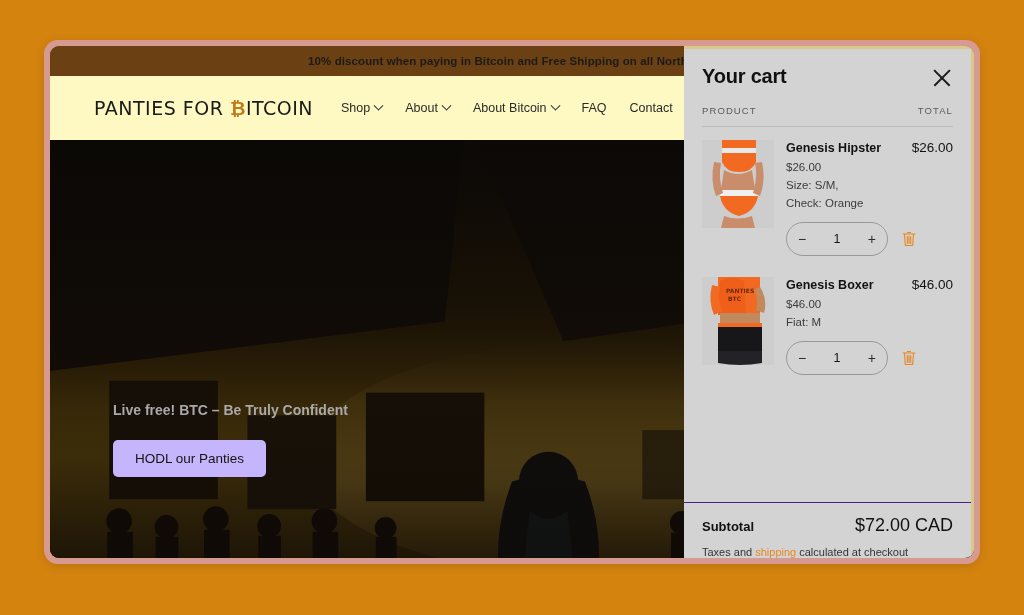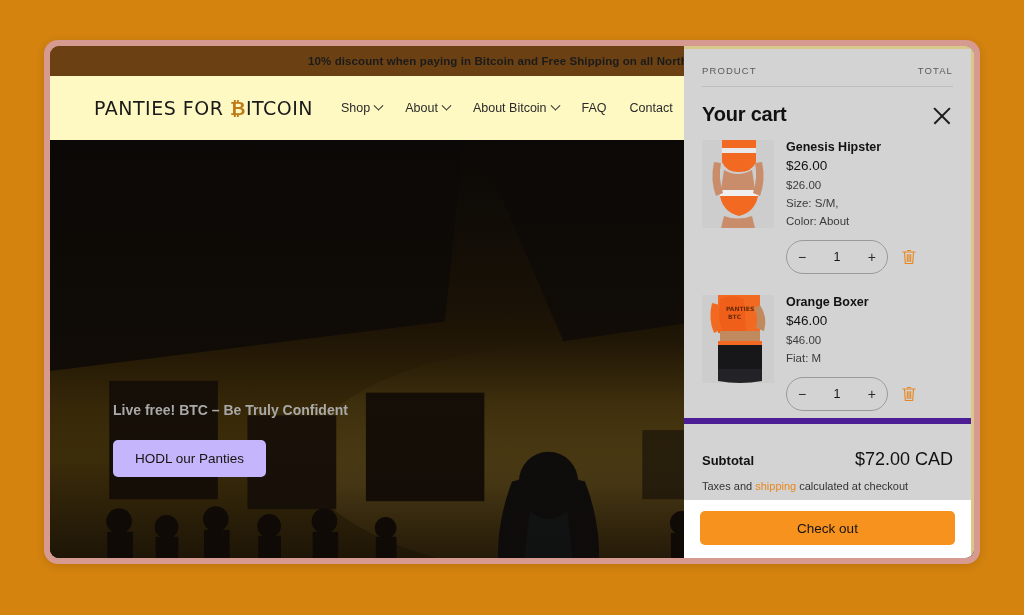--- a/index.html
+++ b/index.html
@@ -221,22 +221,21 @@
     overflow: hidden;
     background: #c9c9c9;
     position: relative;
   }
   .item-thumb svg { display: block; width: 100%; height: 100%; }
   .item-body { flex: 1; min-width: 0; }
   .item-row1 {
     display: flex;
     justify-content: space-between;
     align-items: baseline;
-    gap: 4px;
-    flex-direction: column;
+    gap: 12px;
   }
   .item-name {
     font-size: 12.5px;
     font-weight: 700;
     color: #121212;
     cursor: pointer;
   }
   .item-total {
     font-size: 13.5px;
     color: #121212;
@@ -275,22 +274,22 @@
     font-family: "Liberation Sans", sans-serif;
   }
   .qty-val {
     font-size: 12.5px;
     color: #141414;
   }
   .trash-icon { cursor: pointer; flex: none; }
 
   
   #cart-footer {
-    border-top: 6px solid #4c1d95;
-    padding: 25px 18px 0 18px;
+    border-top: 1px solid #4c1d95;
+    padding: 12px 18px 0 18px;
     flex: none;
   }
   #subtotal-row {
     display: flex;
     justify-content: space-between;
     align-items: baseline;
   }
   #subtotal-label { font-size: 13px; font-weight: 700; color: #111; }
   #subtotal-value { font-size: 18px; color: #111; }
   #tax-note {
@@ -418,28 +417,28 @@
       </svg>
       <div id="hero-overlay"></div>
       <div id="hero-content">
         <p id="hero-subtitle">Live free! BTC – Be Truly Confident</p>
         <button id="hero-cta">HODL our Panties</button>
       </div>
     </section>
 
     <aside id="cart-drawer">
 
+      <div id="cart-header">
+        <h2 id="cart-title">Your cart</h2>
+        <div id="cart-close"></div>
+      </div>
+
       <div id="cart-col-heads">
         <span>PRODUCT</span>
         <span>TOTAL</span>
-      </div>
-
-      <div id="cart-header">
-        <h2 id="cart-title">Your cart</h2>
-        <div id="cart-close"></div>
       </div>
 
       <div id="cart-items">
 
         <div class="cart-item">
           <div class="item-thumb">
             <svg viewBox="0 0 72 88">
               <rect width="72" height="88" fill="#cdcdcd"></rect>
               <path d="M20 0 h34 v22 q-4 10 -17 10 q-13 0 -17 -10 z" fill="#f26a21"></path>
               <rect x="20" y="8" width="34" height="5" fill="#e9e9e9"></rect>
@@ -451,21 +450,21 @@
               <path d="M60 22 q4 18 -2 34 l-7 -3 q5 -16 2 -30 z" fill="#c98d6b"></path>
             </svg>
           </div>
           <div class="item-body">
             <div class="item-row1">
               <span class="item-name">Genesis Hipster</span>
               <span class="item-total">$26.00</span>
             </div>
             <div class="item-price">$26.00</div>
             <div class="item-opt">Size: S/M,</div>
-            <div class="item-opt">Color: About</div>
+            <div class="item-opt">Check: Orange</div>
             <div class="item-controls">
               <div class="qty-stepper">
                 <button class="qty-btn">−</button>
                 <span class="qty-val">1</span>
                 <button class="qty-btn">+</button>
               </div>
               <svg class="trash-icon" width="14" height="16" viewBox="0 0 14 16">
                 <path d="M1 3 h12 M5.5 1.5 h3 M2.5 3 l.8 11.5 h7.4 L11.5 3 M5.3 5.5 v7 M7 5.5 v7 M8.7 5.5 v7" stroke="#e8861f" stroke-width="1.1" fill="none" stroke-linecap="round"></path>
               </svg>
             </div>
@@ -483,21 +482,21 @@
               <path d="M18 36 h40 v12 q-20 6 -40 0 z" fill="#c08a5e"></path>
               <rect x="16" y="46" width="44" height="4" fill="#f26a21"></rect>
               <path d="M16 50 h44 v30 q-22 6 -44 0 z" fill="#17171a"></path>
               <path d="M16 74 h44 v12 q-22 4 -44 0 z" fill="#232327"></path>
               <path d="M10 8 q-4 16 2 30 l8 -4 q-5 -13 -2 -24 z" fill="#f26a21"></path>
               <path d="M58 10 q8 12 4 26 l-8 -3 q3 -12 -2 -20 z" fill="#c08a5e"></path>
             </svg>
           </div>
           <div class="item-body">
             <div class="item-row1">
-              <span class="item-name">Orange Boxer</span>
+              <span class="item-name">Genesis Boxer</span>
               <span class="item-total">$46.00</span>
             </div>
             <div class="item-price">$46.00</div>
             <div class="item-opt">Fiat: M</div>
             <div class="item-controls">
               <div class="qty-stepper">
                 <button class="qty-btn">−</button>
                 <span class="qty-val">1</span>
                 <button class="qty-btn">+</button>
               </div>
@@ -511,21 +510,18 @@
       </div>
 
       <div id="cart-footer">
         <div id="subtotal-row">
           <span id="subtotal-label">Subtotal</span>
           <span id="subtotal-value">$72.00 CAD</span>
         </div>
         <div id="tax-note">
           <span>Taxes and </span><span class="link">shipping</span><span> calculated at checkout</span>
         </div>
-        <div id="checkout-highlight">
-          <button id="checkout-button">Check out</button>
-        </div>
       </div>
 
     </aside>
 
   </div>
 </div>
 
 </body></html>

